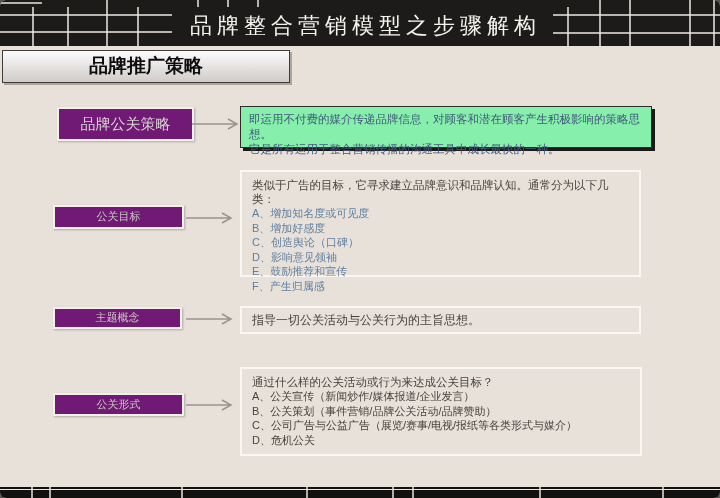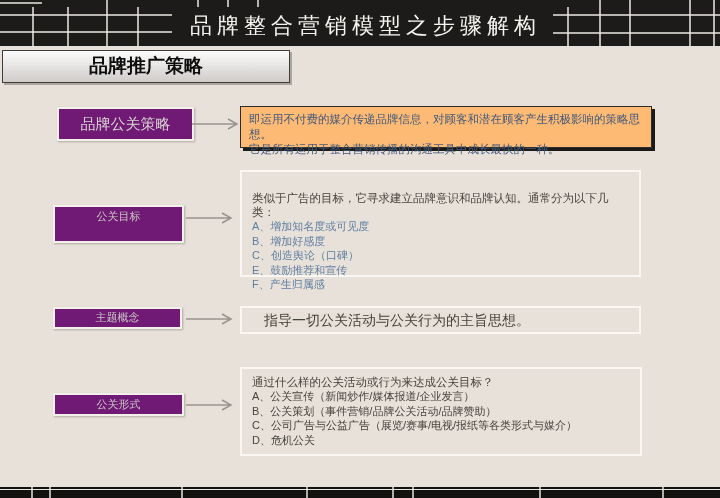--- a/index.html
+++ b/index.html
@@ -1,19 +1,20 @@
 <!DOCTYPE html>
 <html><head>
 <meta charset="utf-8">
 <style>
   html,body{margin:0;padding:0;background:#555;}
   #slide{
     position:relative;width:720px;height:498px;overflow:hidden;
     background:#e8e1da;
     font-family:"Liberation Sans","DejaVu Sans",sans-serif;
+    border-radius:6px;
   }
   
   .header{position:absolute;left:0;top:0;width:720px;height:46px;background:#1d1b19;}
   .header svg{position:absolute;left:0;top:0;}
   .title{
     position:absolute;left:190px;top:11px;width:370px;
     color:#f5f3f0;font-size:22px;letter-spacing:5px;white-space:nowrap;
   }
   
   .subheader{
@@ -23,37 +24,37 @@
     box-shadow:2px 2px 0 rgba(60,55,50,.35), inset 0 1px 0 #ffffff;
     color:#0d0d0d;font-size:19px;font-weight:bold;text-align:center;line-height:30px;
   }
   
   .chip{
     position:absolute;background:#701a75;border:2px solid #f3f0ec;
     box-shadow:1px 1px 2px rgba(0,0,0,.25);
     color:#cac7c3;text-align:center;box-sizing:border-box;
   }
   .chip.big{left:57px;top:107px;width:137px;height:34px;font-size:15px;line-height:29px;color:#d6d3d0;}
-  .chip.r2{left:53px;top:205px;width:131px;height:38px;font-size:11px;line-height:19px;}
+  .chip.r2{left:53px;top:205px;width:131px;height:24px;font-size:11px;line-height:19px;}
   .chip.r3{left:53px;top:307px;width:129px;height:22px;font-size:11px;line-height:17px;}
   .chip.r4{left:53px;top:393px;width:131px;height:23px;font-size:11px;line-height:18px;}
   
   .arrow{position:absolute;width:52px;height:16px;}
   
   .box1{
     position:absolute;left:240px;top:106px;width:412px;height:42px;box-sizing:border-box;
-    background:#fdba74;border:1px solid #2e2d2b;box-shadow:3px 3px 0 #1b1a18;
+    background:#86efac;border:1px solid #2e2d2b;box-shadow:3px 3px 0 #1b1a18;
     color:#41597c;font-size:11.5px;line-height:15px;padding:5px 8px 0 8px;
   }
   .wbox{
     position:absolute;left:240px;box-sizing:border-box;
     border:2px solid #faf7f2;color:#45443c;font-size:11.5px;
   }
-  .wbox.r2{top:170px;width:401px;height:107px;padding:19px 10px;}
-  .wbox.r3{top:306px;width:401px;height:28px;font-size:14px;line-height:24px;padding:0 22px;}
+  .wbox.r2{top:170px;width:401px;height:107px;padding:6px 10px;}
+  .wbox.r3{top:306px;width:401px;height:28px;font-size:12px;line-height:24px;padding:0 10px;}
   .wbox.r4{top:367px;width:402px;height:89px;padding:6px 10px;}
   .items{line-height:14.6px;}
   .wbox.r2 .items{color:#5f7fa0;font-size:11px;}
   .wbox.r4 .items{color:#45443c;font-size:11px;}
   .intro{line-height:14px;}
   
   .bottombar{position:absolute;left:0;top:487px;width:720px;height:11px;background:#131110;}
   .bottombar svg{position:absolute;left:0;top:0;}
 </style>
 </head>
@@ -103,20 +104,21 @@
   <div class="chip r2">公关目标</div>
   <svg class="arrow" style="left:186px;top:210px;" viewBox="0 0 52 16">
     <path d="M0 8 H44 M36 3 L45 8 L36 13" stroke="#9a948e" stroke-width="1.5" fill="none"></path>
   </svg>
   <div class="wbox r2">
     <div class="intro">类似于广告的目标，它寻求建立品牌意识和品牌认知。通常分为以下几类：</div>
     <div class="items">
       <div>A、增加知名度或可见度</div>
       <div>B、增加好感度</div>
       <div>C、创造舆论（口碑）</div>
+      <div>D、影响意见领袖</div>
       <div>E、鼓励推荐和宣传</div>
       <div>F、产生归属感</div>
     </div>
   </div>
 
   <div class="chip r3">主题概念</div>
   <svg class="arrow" style="left:186px;top:311px;" viewBox="0 0 52 16">
     <path d="M0 8 H44 M36 3 L45 8 L36 13" stroke="#9a948e" stroke-width="1.5" fill="none"></path>
   </svg>
   <div class="wbox r3">指导一切公关活动与公关行为的主旨思想。</div>

